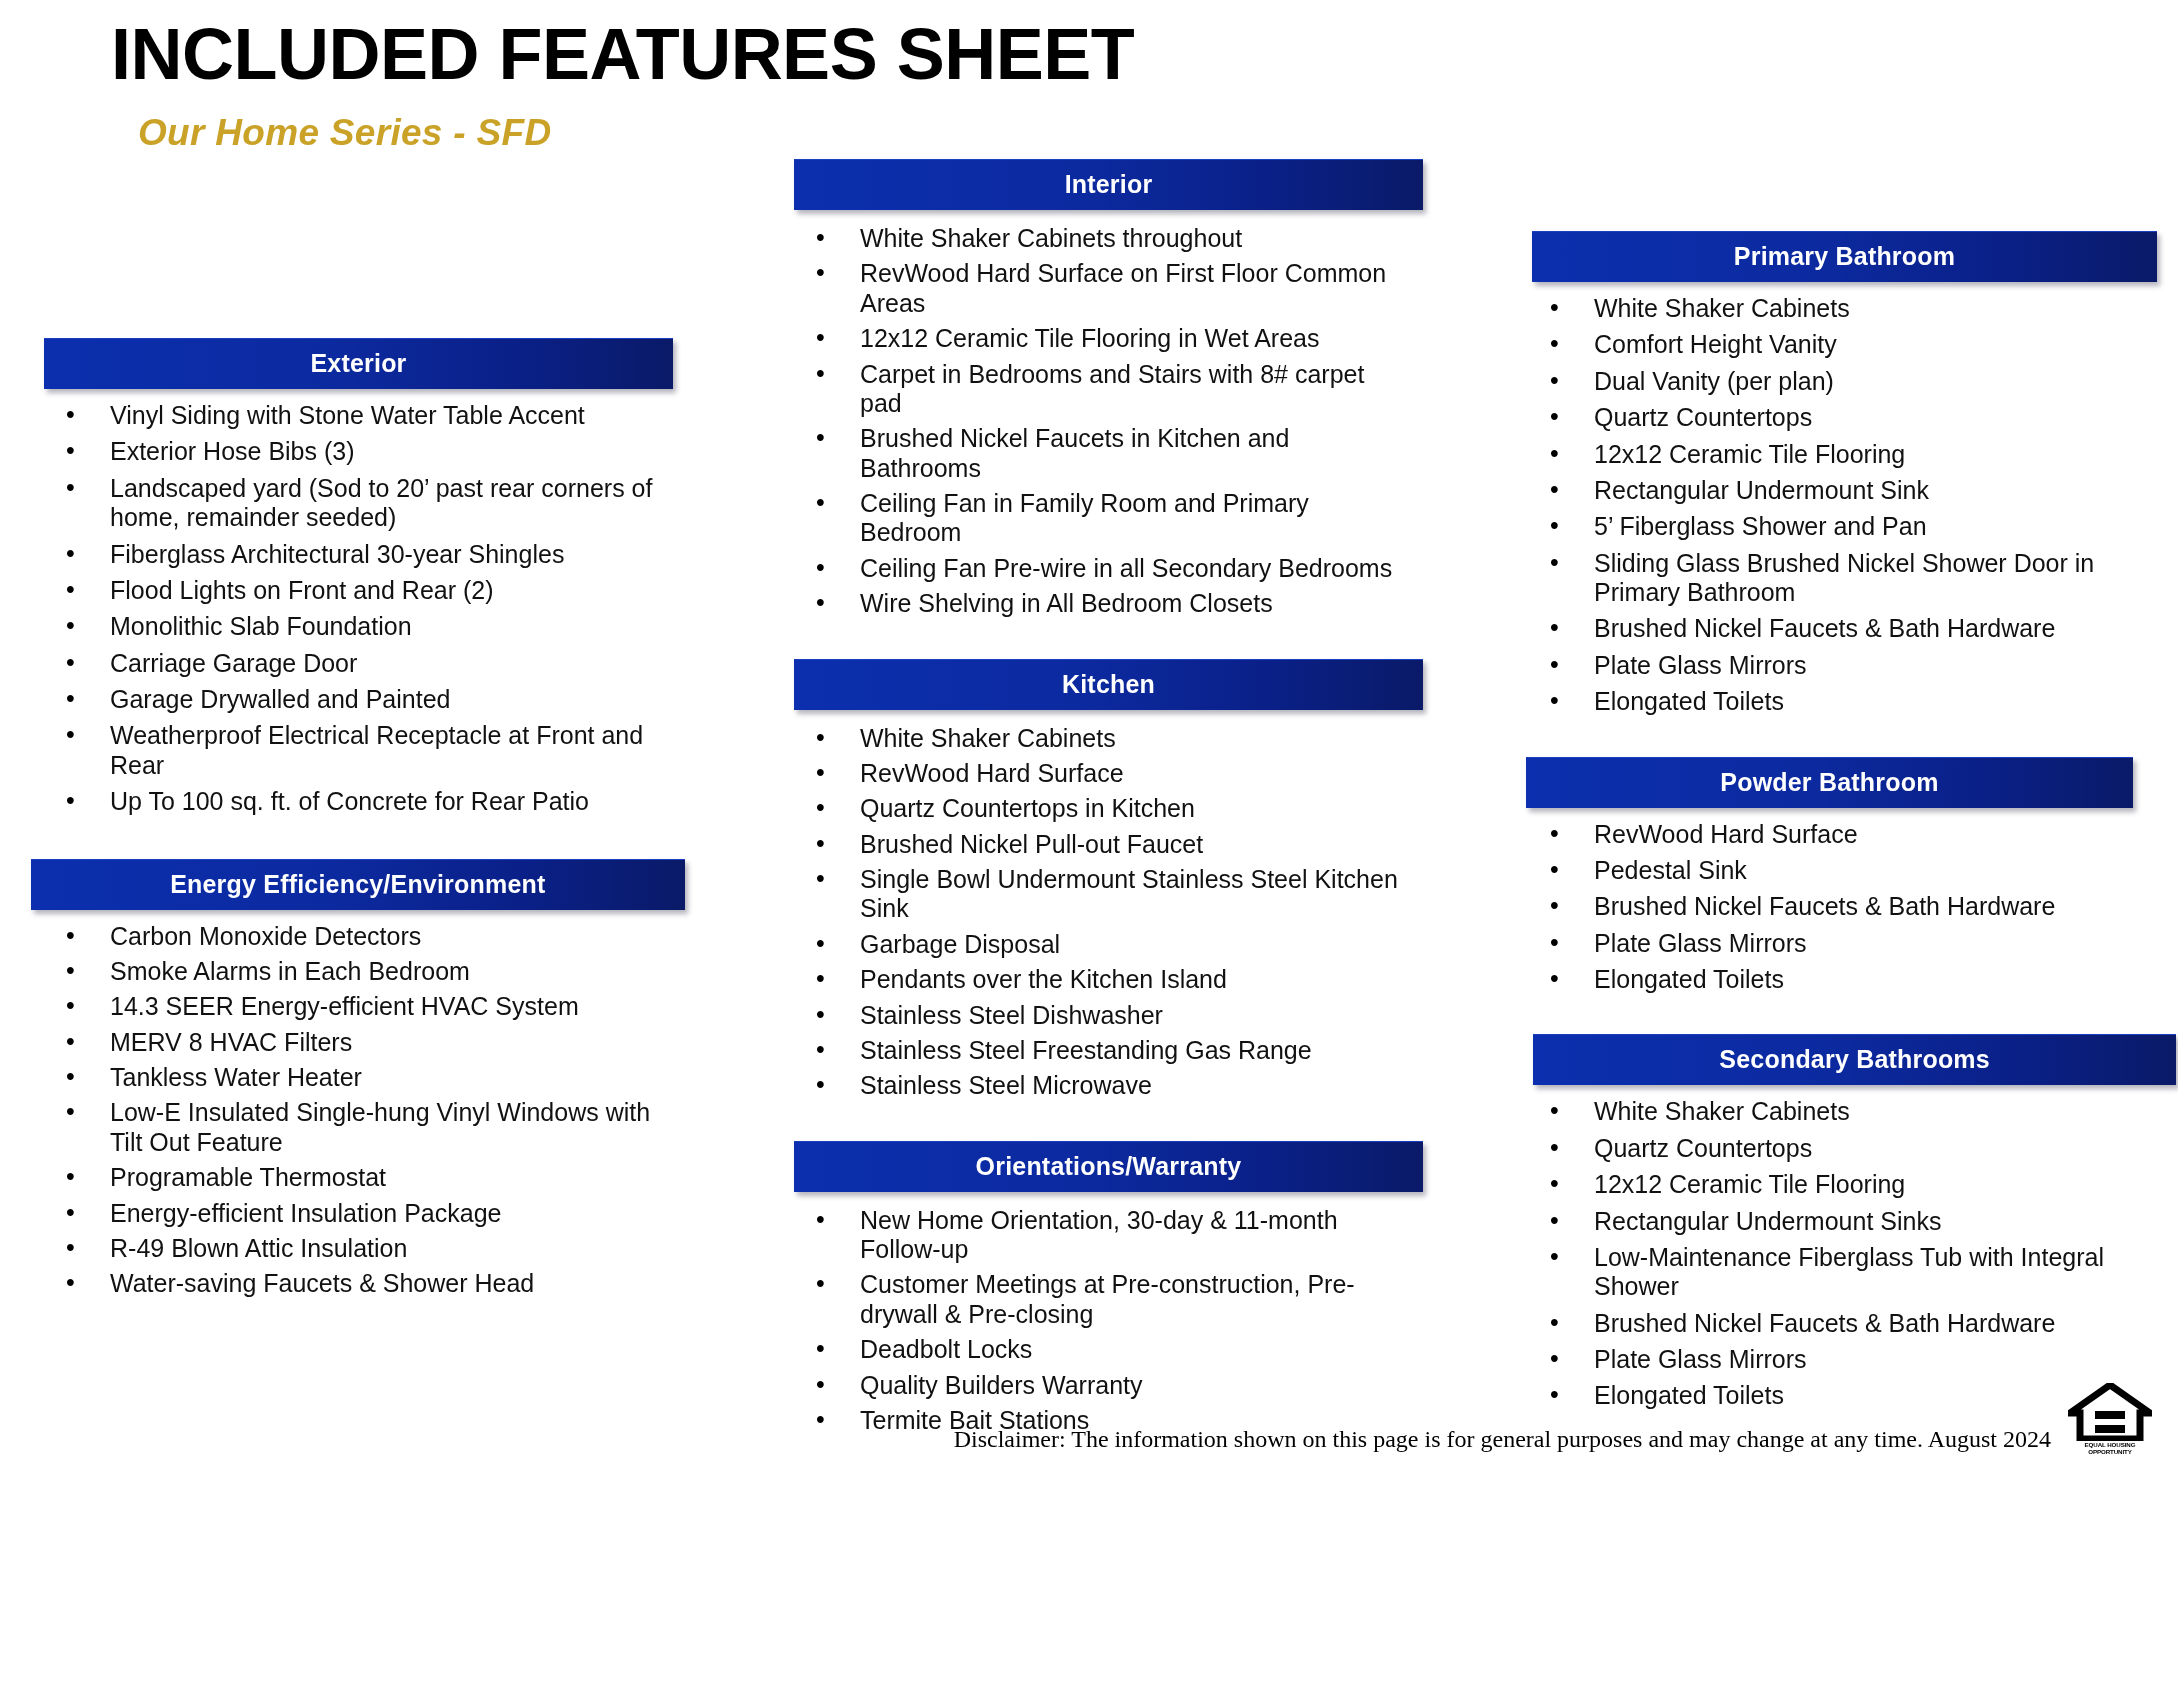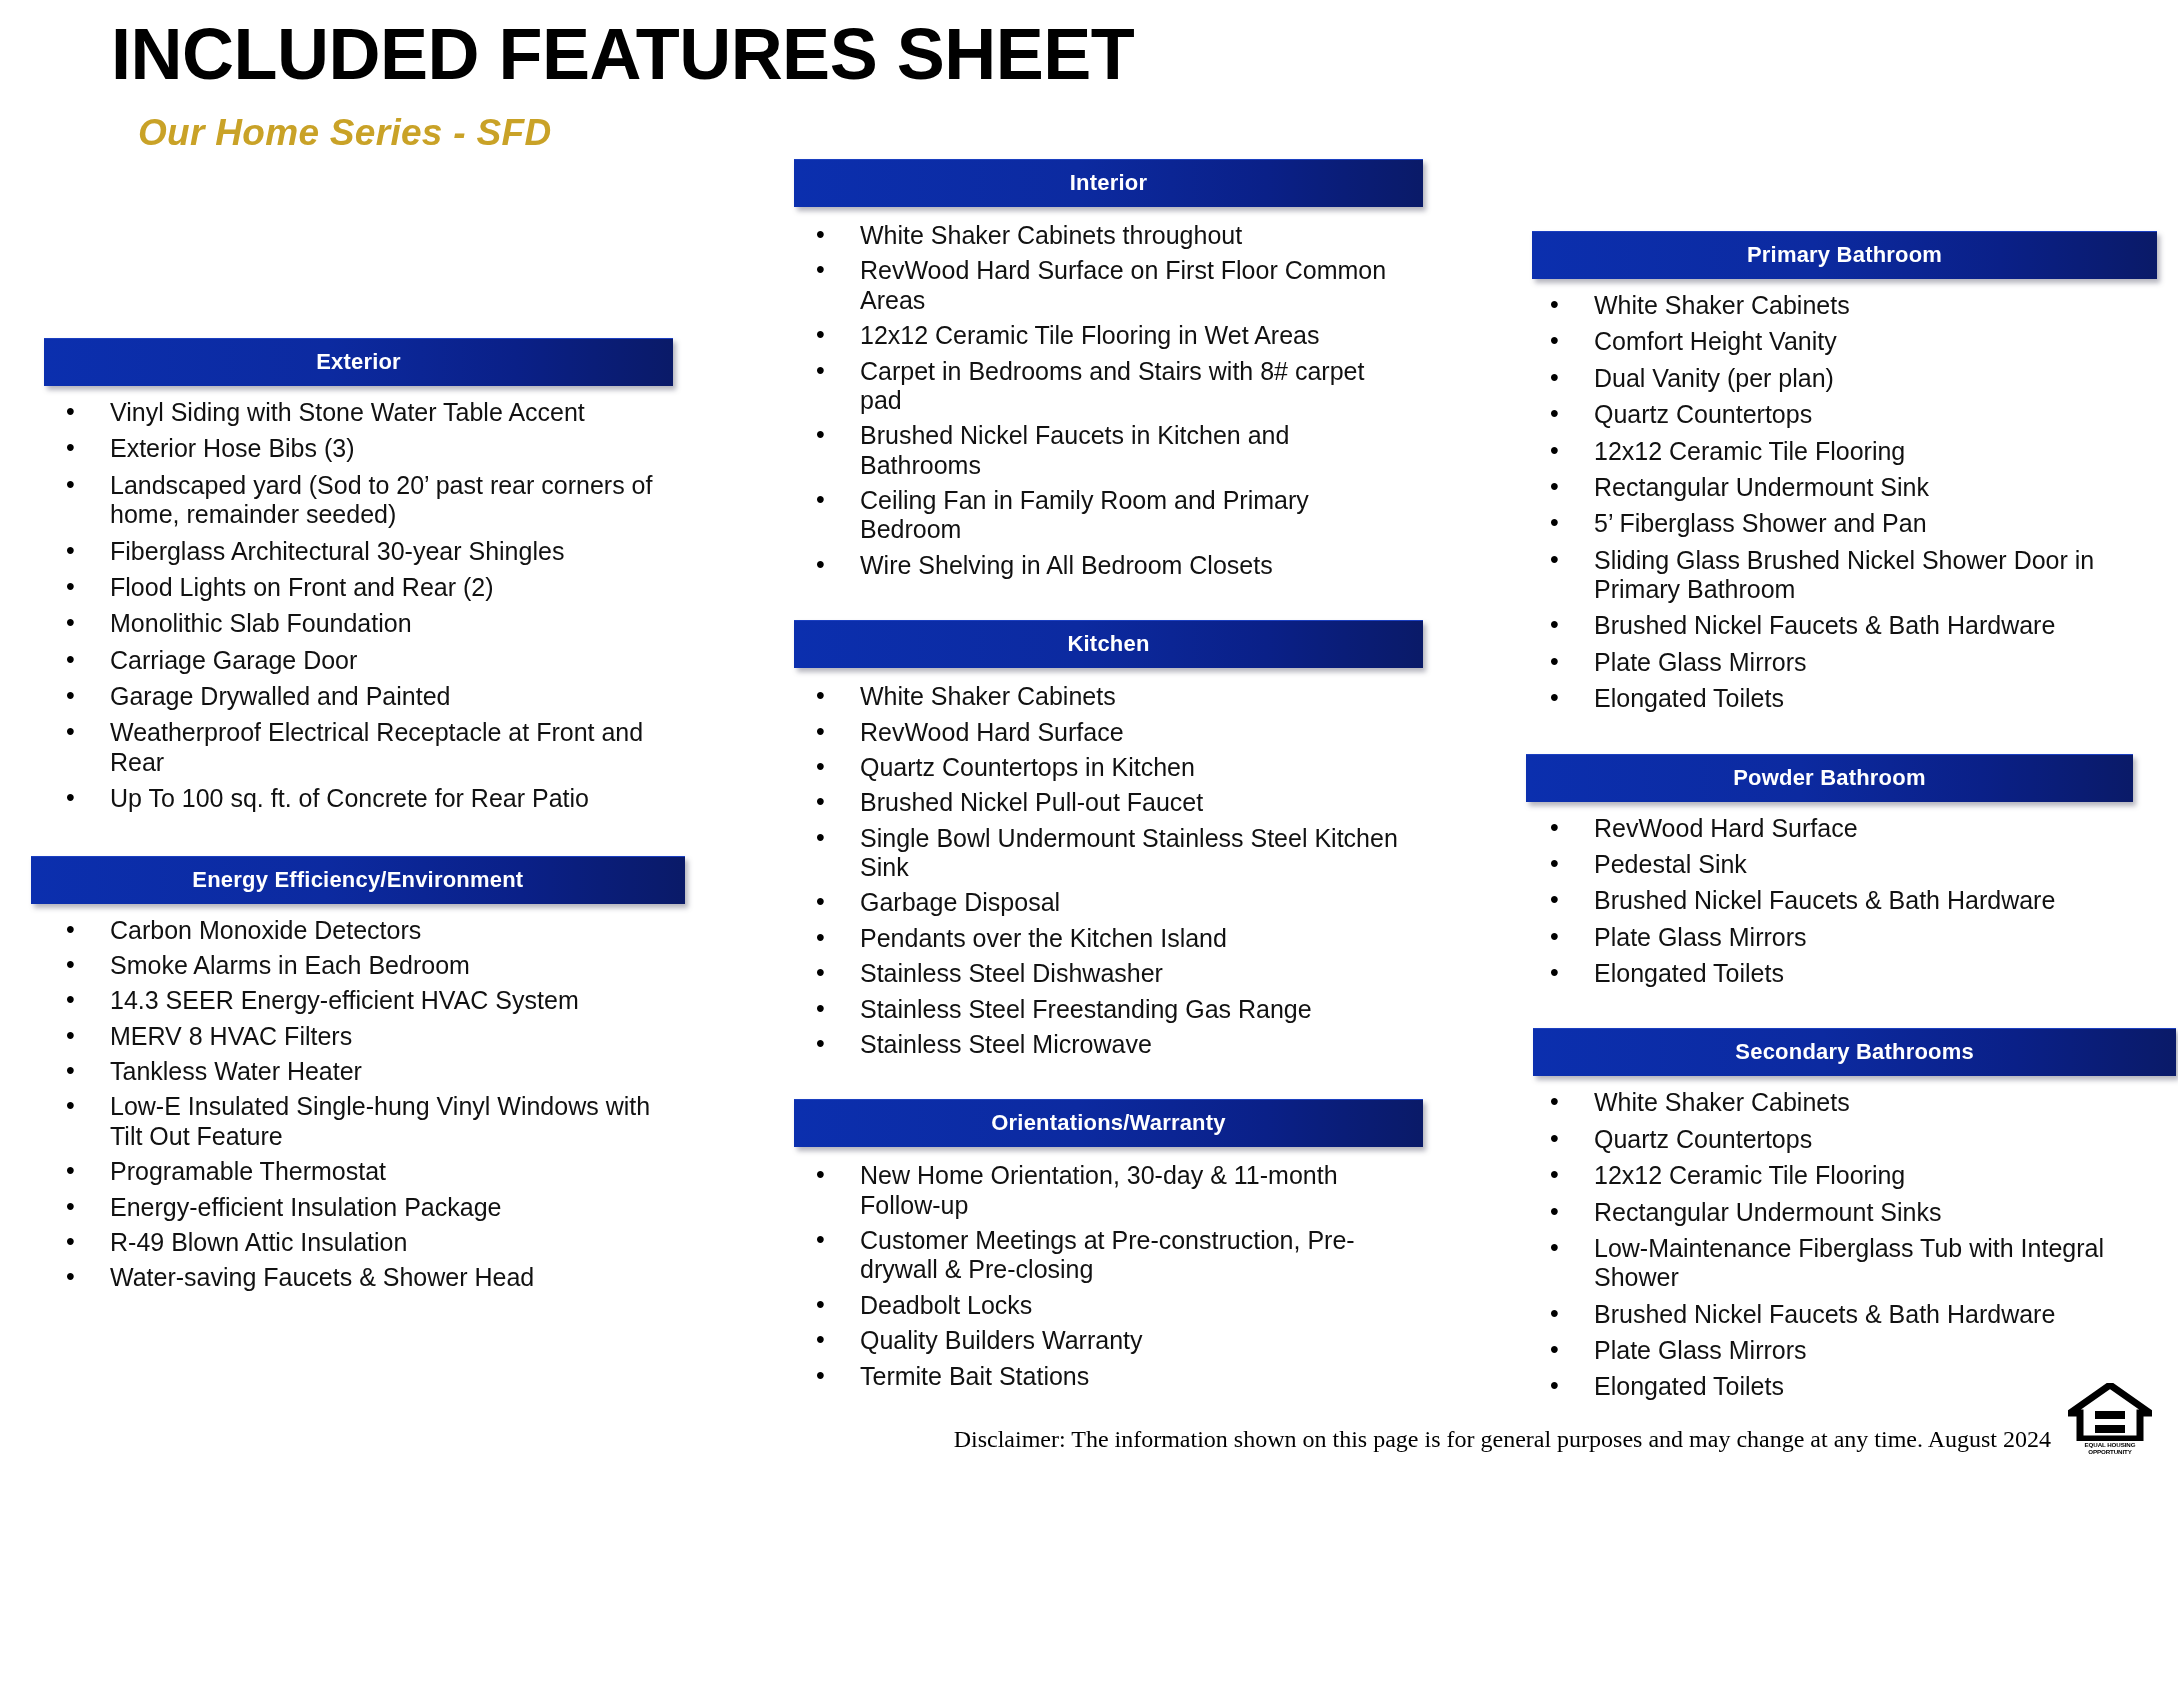--- a/index.html
+++ b/index.html
@@ -58,21 +58,21 @@
   .col-mid    { left: 794px;  top: 159px;  width: 617px; }
   .col-right  { left: 1532px; top: 231px;  width: 607px; }
 
   
   .section { margin-bottom: 26px; }
 
   .section-header {
     position: relative;
     background: linear-gradient(to right, #0b2fae 0%, #0c2aa0 45%, #0a2088 75%, #0a1a68 100%);
     color: #ffffff;
-    font-size: 22px;
+    font-size: 25px;
     font-weight: bold;
     text-align: center;
     padding: 10px 6px 11px 6px;
     letter-spacing: 0.2px;
     box-shadow: 3px 4px 5px rgba(90,90,110,0.45);
     border-top: 1px solid #1b3fc0;
   }
 
   
   .hdr-exterior   { width: 100%; }
@@ -201,20 +201,21 @@
 
     <div class="section">
       <div class="section-header hdr-interior">Interior</div>
       <ul class="feature-list">
         <li>White Shaker Cabinets throughout</li>
         <li>RevWood Hard Surface on First Floor Common Areas</li>
         <li>12x12 Ceramic Tile Flooring in Wet Areas</li>
         <li>Carpet in Bedrooms and Stairs with 8# carpet pad</li>
         <li>Brushed Nickel Faucets in Kitchen and Bathrooms</li>
         <li>Ceiling Fan in Family Room and Primary Bedroom</li>
+        <li>Ceiling Fan Pre-wire in all Secondary Bedrooms</li>
         <li>Wire Shelving in All Bedroom Closets</li>
       </ul>
     </div>
 
     <div class="section" style="margin-top:40px;">
       <div class="section-header hdr-kitchen">Kitchen</div>
       <ul class="feature-list">
         <li>White Shaker Cabinets</li>
         <li>RevWood Hard Surface</li>
         <li>Quartz Countertops in Kitchen</li>

